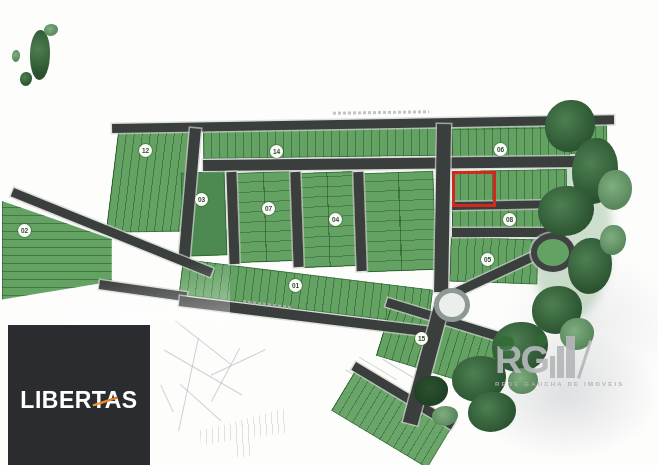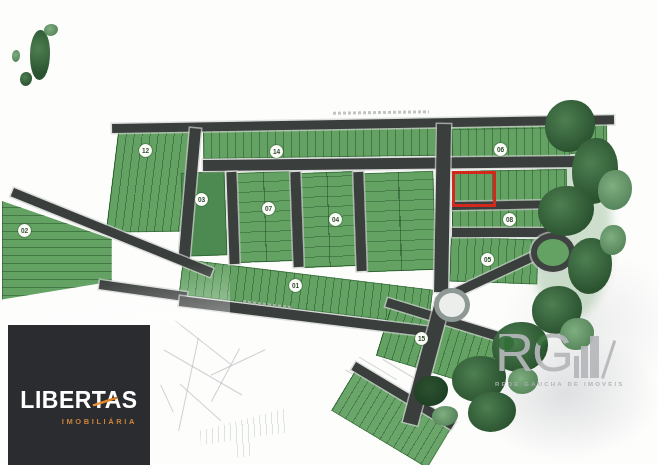--- a/index.html
+++ b/index.html
@@ -107,21 +107,21 @@
              letter-spacing:.5px;position:relative;}
   .lib-swash{position:absolute;left:84px;top:74px;width:26px;height:5px;z-index:61;
              background:linear-gradient(90deg,#f29a3a,#d97716);transform:rotate(-12deg);
              clip-path:polygon(0 55%,100% 0,100% 50%,0 100%);}
   .lib-tag{text-align:right;padding-right:13px;margin-top:3px;color:#c9813b;
            font-size:7.5px;letter-spacing:2.6px;font-weight:700;}
 
   
   .rg{position:absolute;left:495px;top:336px;width:150px;height:60px;z-index:50;opacity:.92;}
   .rg-row{display:flex;align-items:flex-end;color:#b5b7ba;height:42px;}
-  .rg-letters{font-weight:400;font-size:54px;line-height:.92;letter-spacing:-2px;}
+  .rg-letters{font-weight:700;font-size:38px;line-height:.92;letter-spacing:-2px;}
   .rg-bar{background:#b5b7ba;margin-left:2px;}
   .rg-bar.s{width:5px;height:22px;} .rg-bar.m{width:7px;height:32px;} .rg-bar.l{width:9px;height:42px;}
   .rg-diag{width:3px;height:40px;background:#b5b7ba;margin-left:2px;transform:rotate(18deg);transform-origin:bottom left;}
   .rg-tag{margin-top:3px;font-size:6px;letter-spacing:2.2px;color:#aeb0b3;font-weight:700;}
   .rg-green1{position:absolute;left:3px;top:0px;width:16px;height:14px;border-radius:45%;
              background:#2e6b33;opacity:.85;z-index:51;}
   .rg-green2{position:absolute;left:42px;top:-2px;width:10px;height:12px;border-radius:40%;
              background:#2e6b33;opacity:.85;z-index:51;}
 </style>
 </head>
@@ -218,21 +218,20 @@
   <div class="sk sketch2" style="left:356px;top:368px;width:44px;height:1px;transform:rotate(31deg);"></div>
   <div class="sk sketch2" style="left:362px;top:360px;width:1px;height:40px;transform:rotate(-59deg);"></div>
   <div class="sk sketch2" style="left:372px;top:356px;width:1px;height:44px;transform:rotate(-59deg);"></div>
   <div class="sk sketch2" style="left:380px;top:368px;width:36px;height:1px;transform:rotate(31deg);"></div>
 
   <div class="flag"></div>
 
   <div class="libertas">
     <div class="lib-brand">LIBERTAS</div>
     <div class="lib-swash"></div>
-    <div class="lib-tag">IMOBILIÁRIA</div>
   </div>
 
   <div class="rg">
     <div class="rg-green1"></div>
     <div class="rg-green2"></div>
     <div class="rg-row">
       <span class="rg-letters">RG</span>
       <span class="rg-bar s"></span>
       <span class="rg-bar m"></span>
       <span class="rg-bar l"></span>

